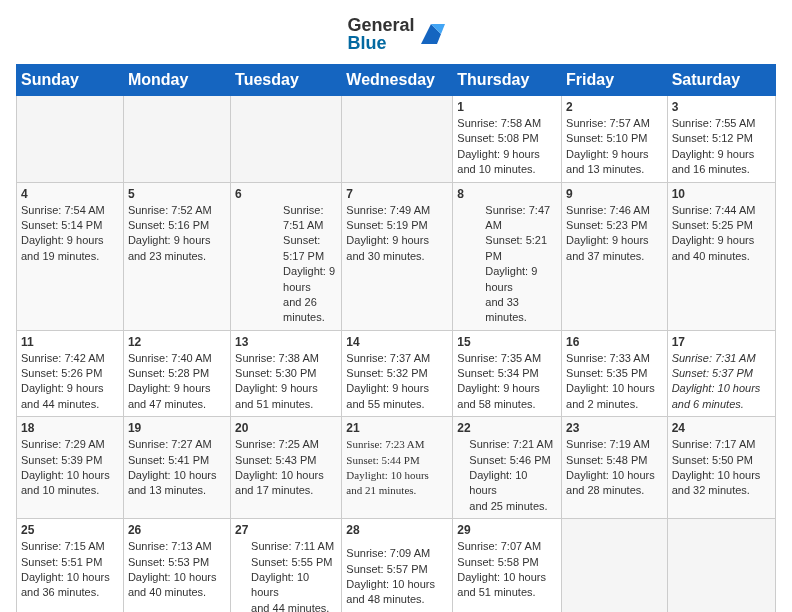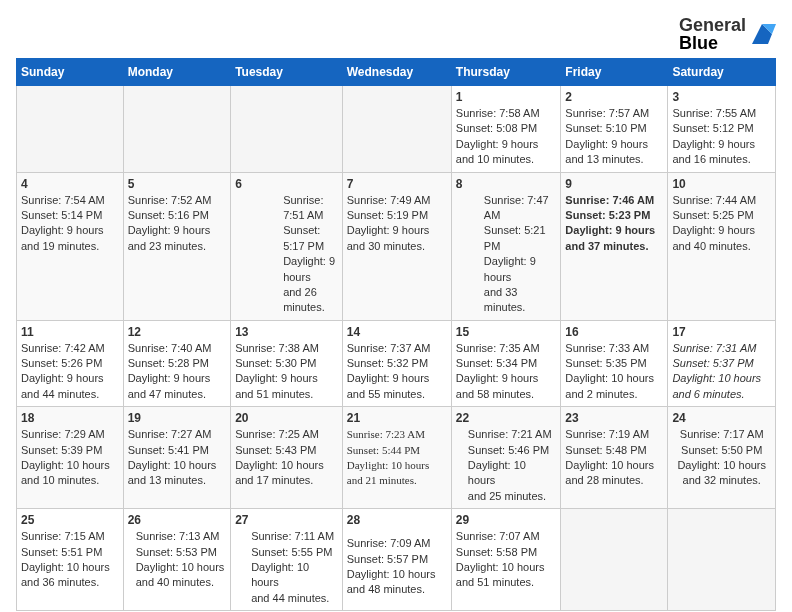--- a/index.html
+++ b/index.html
@@ -5,42 +5,42 @@
     * { box-sizing: border-box; margin: 0; padding: 0; }
     body {
       font-family: Arial, sans-serif;
       background: #fff;
       width: 792px;
       min-height: 612px;
       padding: 16px;
     }
     .header {
       display: flex;
-      justify-content: flex-end;
+      justify-content: center;
       align-items: flex-start;
-      margin-bottom: 6px;
+      margin-bottom: 12px;
     }
     .logo {
       display: flex;
       align-items: center;
     }
     .logo-text {
       display: flex;
       flex-direction: column;
       line-height: 1;
     }
     .logo-general {
       font-size: 18px;
       font-weight: bold;
       color: #333;
     }
     .logo-blue {
       font-size: 18px;
       font-weight: bold;
-      color: #000000;
+      color: #0369a1;
     }
     .logo-icon {
       width: 28px;
       height: 28px;
       margin-left: 2px;
     }
     .title-section {
       text-align: right;
     }
     .month-title {
@@ -53,21 +53,21 @@
       color: #555;
     }
     .calendar {
       width: 100%;
       border-collapse: collapse;
     }
     .calendar th {
       background-color: #1565c0;
       color: white;
       padding: 6px 4px;
-      font-size: 12px;
+      font-size: 16px;
       font-weight: bold;
       text-align: left;
       border: 1px solid #1565c0;
     }
     .calendar td {
       vertical-align: top;
       padding: 4px;
       border: 1px solid #ccc;
       font-size: 10px;
       color: #333;
@@ -180,21 +180,21 @@
         </td>
         <td>
           <span class="day-number">8</span>
           <div class="day-info" style="white-space: pre-line; margin-left: 28px;">Sunrise: 7:47 AM
 Sunset: 5:21 PM
 Daylight: 9 hours
 and 33 minutes.</div>
         </td>
         <td>
           <span class="day-number">9</span>
-          <div class="day-info" style="white-space: pre-line; font-weight: bold;">Sunrise: 7:46 AM
+          <div class="day-info" style="white-space: pre-line;">Sunrise: 7:46 AM
 Sunset: 5:23 PM
 Daylight: 9 hours
 and 37 minutes.</div>
         </td>
         <td>
           <span class="day-number">10</span>
           <div class="day-info" style="white-space: pre-line;">Sunrise: 7:44 AM
 Sunset: 5:25 PM
 Daylight: 9 hours
 and 40 minutes.</div>
@@ -289,37 +289,37 @@
         </td>
         <td>
           <span class="day-number">23</span>
           <div class="day-info" style="white-space: pre-line;">Sunrise: 7:19 AM
 Sunset: 5:48 PM
 Daylight: 10 hours
 and 28 minutes.</div>
         </td>
         <td>
           <span class="day-number">24</span>
-          <div class="day-info" style="white-space: pre-line; text-align: center;">Sunrise: 7:17 AM
+          <div class="day-info" style="white-space: pre-line;">Sunrise: 7:17 AM
 Sunset: 5:50 PM
 Daylight: 10 hours
 and 32 minutes.</div>
         </td>
       </tr>
       <tr>
         <td>
           <span class="day-number">25</span>
           <div class="day-info" style="white-space: pre-line;">Sunrise: 7:15 AM
 Sunset: 5:51 PM
 Daylight: 10 hours
 and 36 minutes.</div>
         </td>
         <td>
           <span class="day-number">26</span>
-          <div class="day-info" style="white-space: pre-line; margin-left: 8px;">Sunrise: 7:13 AM
+          <div class="day-info" style="white-space: pre-line;">Sunrise: 7:13 AM
 Sunset: 5:53 PM
 Daylight: 10 hours
 and 40 minutes.</div>
         </td>
         <td>
           <span class="day-number">27</span>
           <div class="day-info" style="white-space: pre-line; margin-left: 16px;">Sunrise: 7:11 AM
 Sunset: 5:55 PM
 Daylight: 10 hours
 and 44 minutes.</div>

